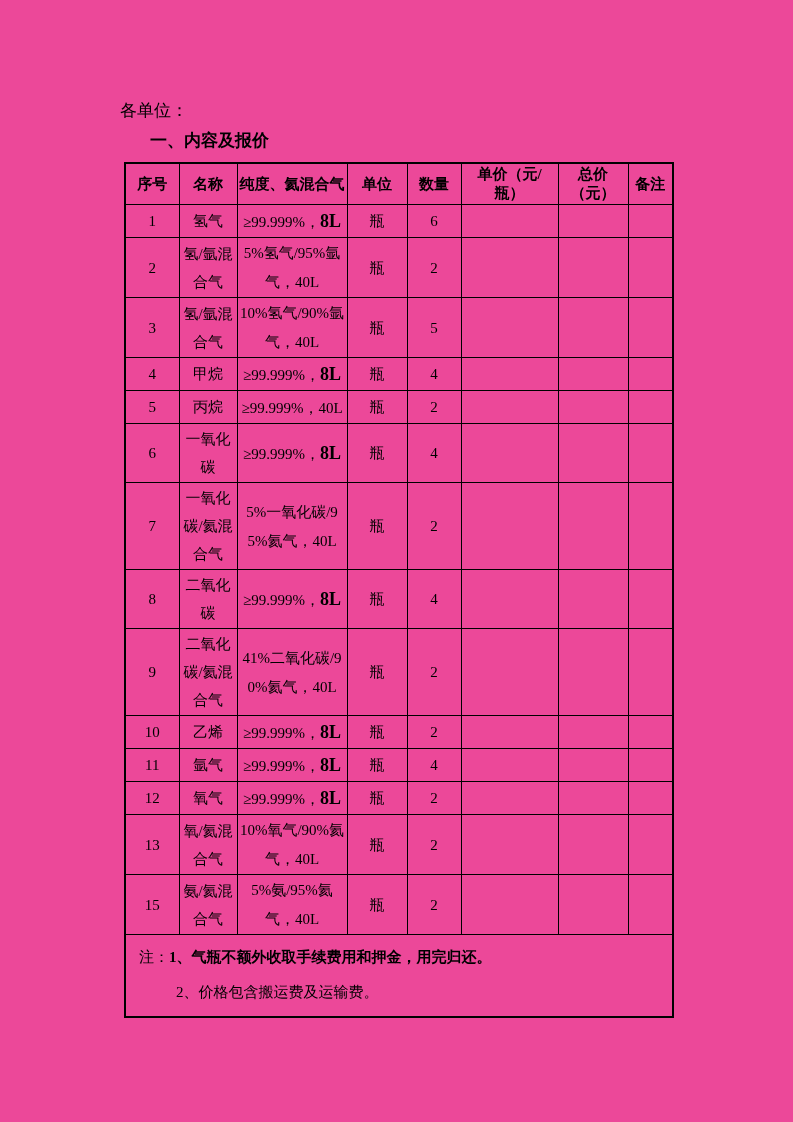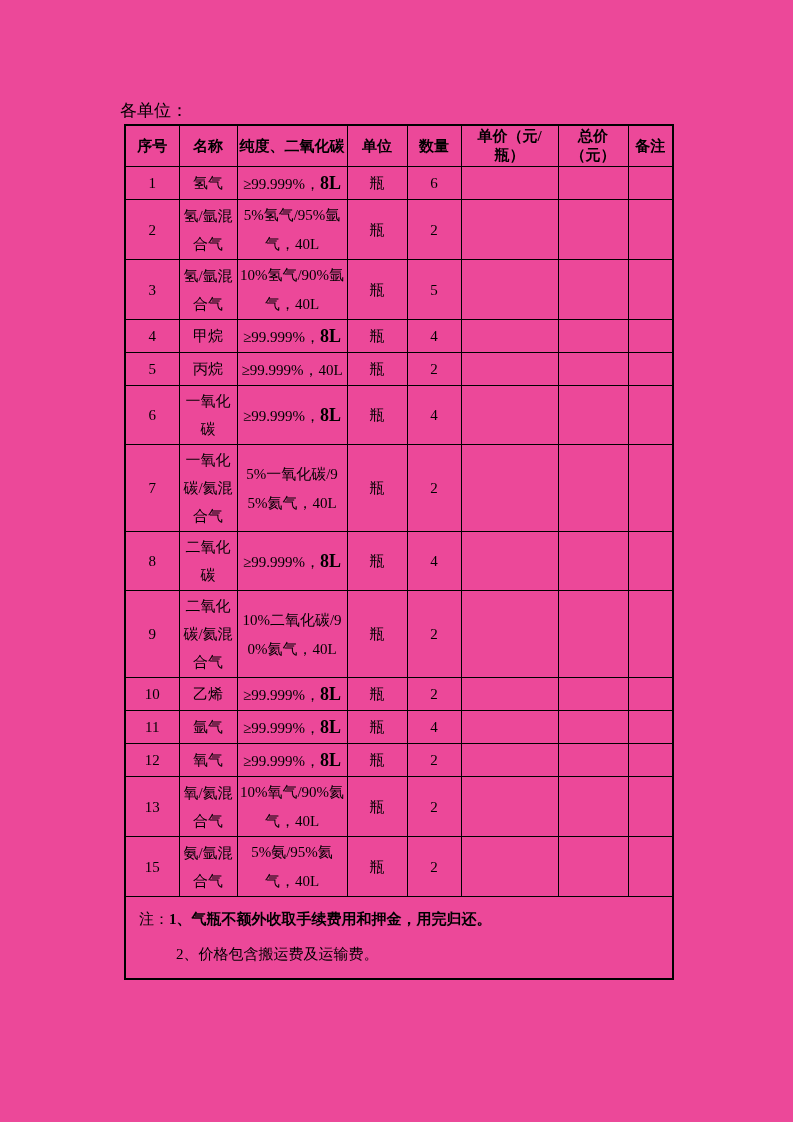--- a/index.html
+++ b/index.html
@@ -63,37 +63,38 @@
 </style>
 </head>
 <body>
 
 <div class="page">
   <div class="doc">
 
     <p class="salutation">各单位：</p>
 
 
+    <h2 class="section-title">一、内容及报价</h2>
 
     <table class="quote-table">
       <colgroup>
         <col style="width:54px">
           <col style="width:58px">
           <col style="width:110px">
           <col style="width:60px">
         <col style="width:54px">
           <col style="width:97px">
           <col style="width:70px">
           <col style="width:45px">
       </colgroup>
       <thead>
         <tr>
           <th>序号</th>
           <th>名称</th>
-          <th>纯度、二氧化碳</th>
+          <th>纯度、氦混合气</th>
           <th>单位</th>
           <th>数量</th>
           <th>单价（元/瓶）</th>
           <th>总价（元）</th>
           <th>备注</th>
         </tr>
       </thead>
       <tbody id="rows-body">
   <tr>
     <td class="c-no">1</td>
@@ -179,21 +180,21 @@
     <td class="c-unit">瓶</td>
     <td class="c-qty">4</td>
     <td class="c-price"></td>
     <td class="c-total"></td>
     <td class="c-remark"></td>
   </tr>
 
   <tr>
     <td class="c-no">9</td>
     <td class="c-name">二氧化碳/氦混合气</td>
-    <td class="c-spec"><span class="spec-main">10%二氧化碳/90%氦气，40L</span><b class="spec-bold"></b></td>
+    <td class="c-spec"><span class="spec-main">41%二氧化碳/90%氦气，40L</span><b class="spec-bold"></b></td>
     <td class="c-unit">瓶</td>
     <td class="c-qty">2</td>
     <td class="c-price"></td>
     <td class="c-total"></td>
     <td class="c-remark"></td>
   </tr>
 
   <tr>
     <td class="c-no">10</td>
     <td class="c-name">乙烯</td>
@@ -233,21 +234,21 @@
     <td class="c-spec"><span class="spec-main">10%氧气/90%氦气，40L</span><b class="spec-bold"></b></td>
     <td class="c-unit">瓶</td>
     <td class="c-qty">2</td>
     <td class="c-price"></td>
     <td class="c-total"></td>
     <td class="c-remark"></td>
   </tr>
 
   <tr>
     <td class="c-no">15</td>
-    <td class="c-name">氨/氩混合气</td>
+    <td class="c-name">氨/氦混合气</td>
     <td class="c-spec"><span class="spec-main">5%氨/95%氦气，40L</span><b class="spec-bold"></b></td>
     <td class="c-unit">瓶</td>
     <td class="c-qty">2</td>
     <td class="c-price"></td>
     <td class="c-total"></td>
     <td class="c-remark"></td>
   </tr>
 </tbody>
       <tfoot>
         <tr>

